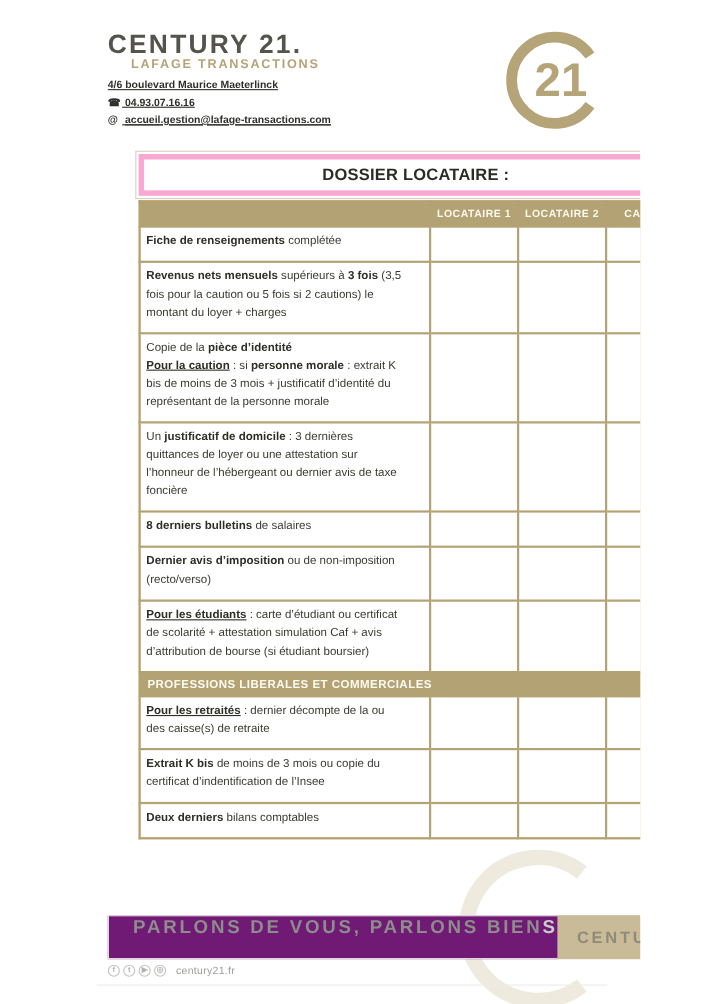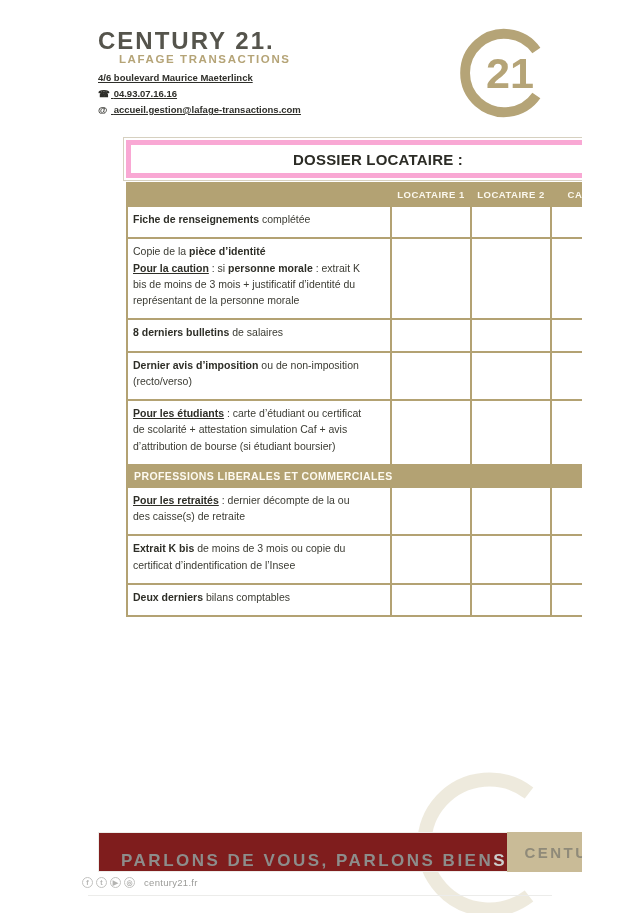--- a/index.html
+++ b/index.html
@@ -55,33 +55,33 @@
     letter-spacing:.4px; padding:4px 6px; text-align:left;
   }
 
   
   .wm-ring { position:absolute; right:18px; top:748px; width:185px; height:165px; z-index:0; }
   .footer-band {
     position:absolute; left:40px; top:832px; width:568px; height:40px;
     display:flex; z-index:1;
   }
   .tagline-box {
-    flex:1; background:#7f1d1d; border:1px solid #ededea; border-right:none;
-    display:flex; align-items:flex-end; padding-left:22px;
+    flex:1; background:#701a75; border:1px solid #ededea; border-right:none;
+    display:flex; align-items:flex-start; padding-left:22px;
     font-size:17px; font-weight:800; letter-spacing:2.5px; color:#8d8d8b;
     white-space:nowrap;
   }
   .tagline-last { color:#cccccb; }
   .footer-gold {
     width:182px; background:rgba(197,182,143,0.93);
     display:flex; align-items:center; justify-content:center;
     font-size:15px; font-weight:800; letter-spacing:2.5px; color:#8f8a79;
   }
   .social-row {
-    position:absolute; left:24px; top:877px; display:flex; align-items:center; z-index:1;
+    position:absolute; left:40px; top:877px; display:flex; align-items:center; z-index:1;
   }
   .social-icon {
     width:11px; height:11px; border:1px solid #c2c2c0; border-radius:50%;
     color:#b4b4b2; font-size:7px; line-height:10px; text-align:center;
     margin-right:3px; font-weight:700;
   }
   .website-text { font-size:9.5px; color:#9b9b98; margin-left:6px; letter-spacing:.3px; }
   .bottom-rule { position:absolute; left:30px; right:30px; top:895px; height:1px; background:#ececea; }
 </style>
 </head>
@@ -130,21 +130,33 @@
       </tr>
     </thead>
     <tbody>
         <tr>
           <td class="label-cell"><span class="b">Fiche de renseignements</span><span> complétée</span></td>
           <td class="check-cell"></td>
           <td class="check-cell"></td>
           <td class="check-cell"></td>
         </tr>
         <tr>
+          <td class="label-cell"><span class="b">Revenus nets mensuels</span><span> supérieurs à </span><span class="b">3 fois</span><span> (3,5 fois pour la caution ou 5 fois si 2 cautions) le montant du loyer + charges</span></td>
+          <td class="check-cell"></td>
+          <td class="check-cell"></td>
+          <td class="check-cell"></td>
+        </tr>
+        <tr>
           <td class="label-cell"><span>Copie de la </span><span class="b">pièce d’identité</span><br><span class="b u">Pour la caution</span><span> : si </span><span class="b">personne morale</span><span> : extrait K bis de moins de 3 mois + justificatif d’identité du représentant de la personne morale</span></td>
+          <td class="check-cell"></td>
+          <td class="check-cell"></td>
+          <td class="check-cell"></td>
+        </tr>
+        <tr>
+          <td class="label-cell"><span>Un </span><span class="b">justificatif de domicile</span><span> : 3 dernières quittances de loyer ou une attestation sur l’honneur de l’hébergeant ou dernier avis de taxe foncière</span></td>
           <td class="check-cell"></td>
           <td class="check-cell"></td>
           <td class="check-cell"></td>
         </tr>
         <tr>
           <td class="label-cell"><span class="b">8 derniers bulletins</span><span> de salaires</span></td>
           <td class="check-cell"></td>
           <td class="check-cell"></td>
           <td class="check-cell"></td>
         </tr>

